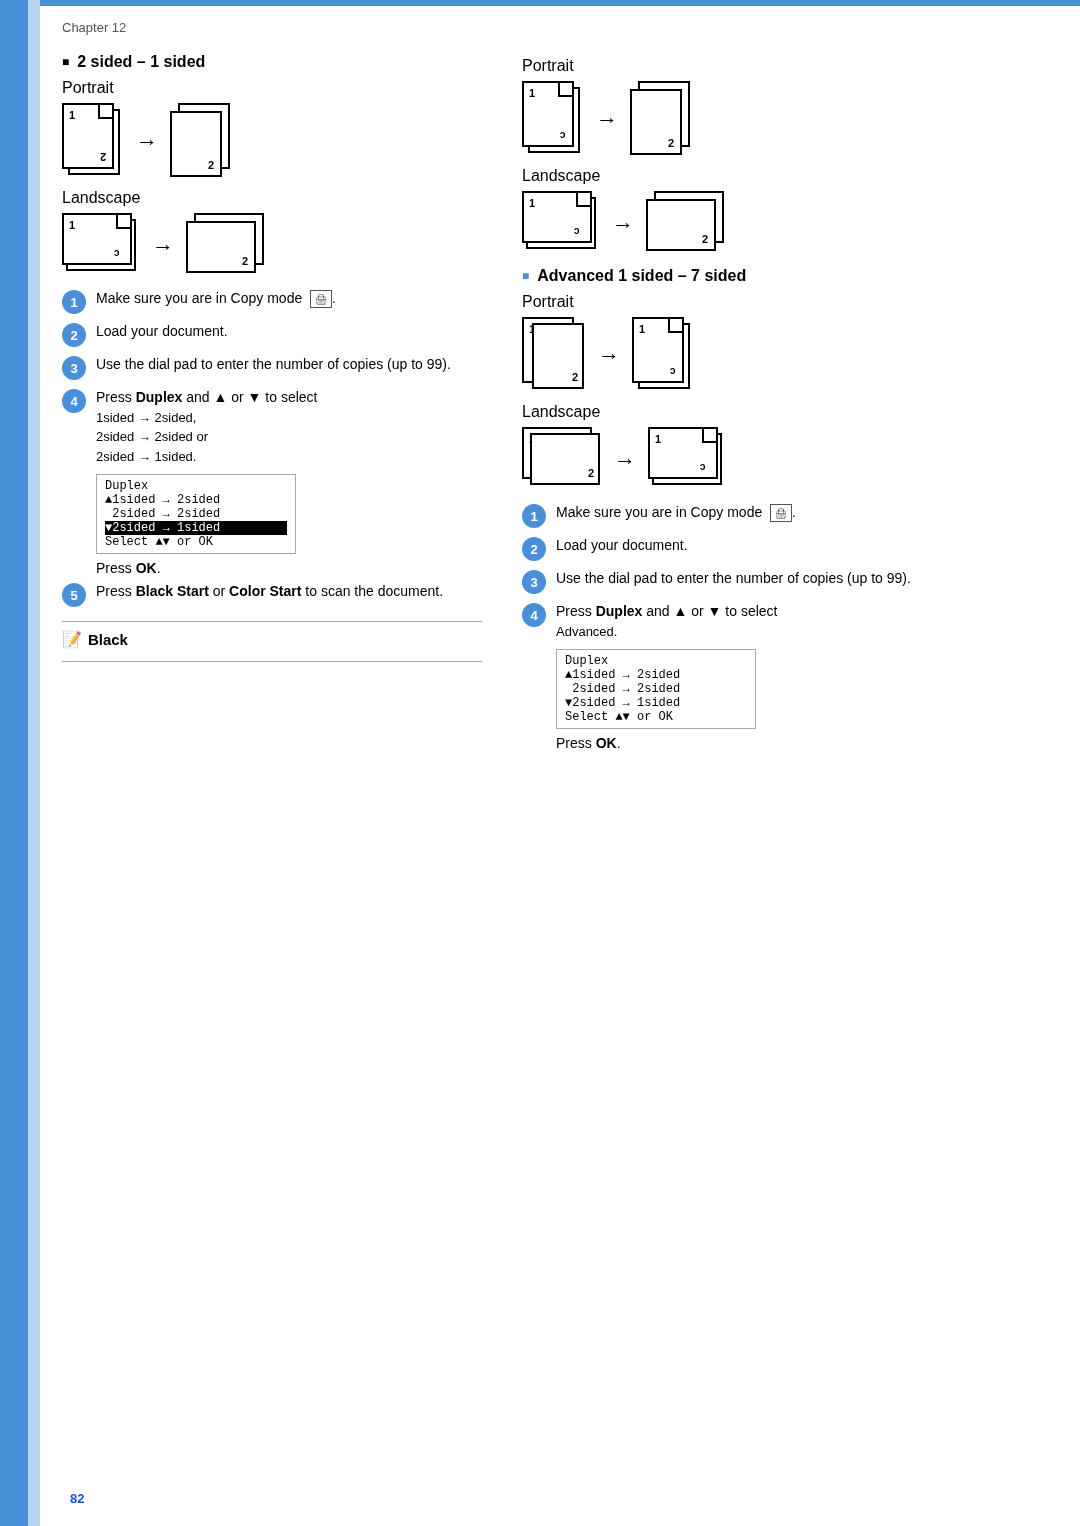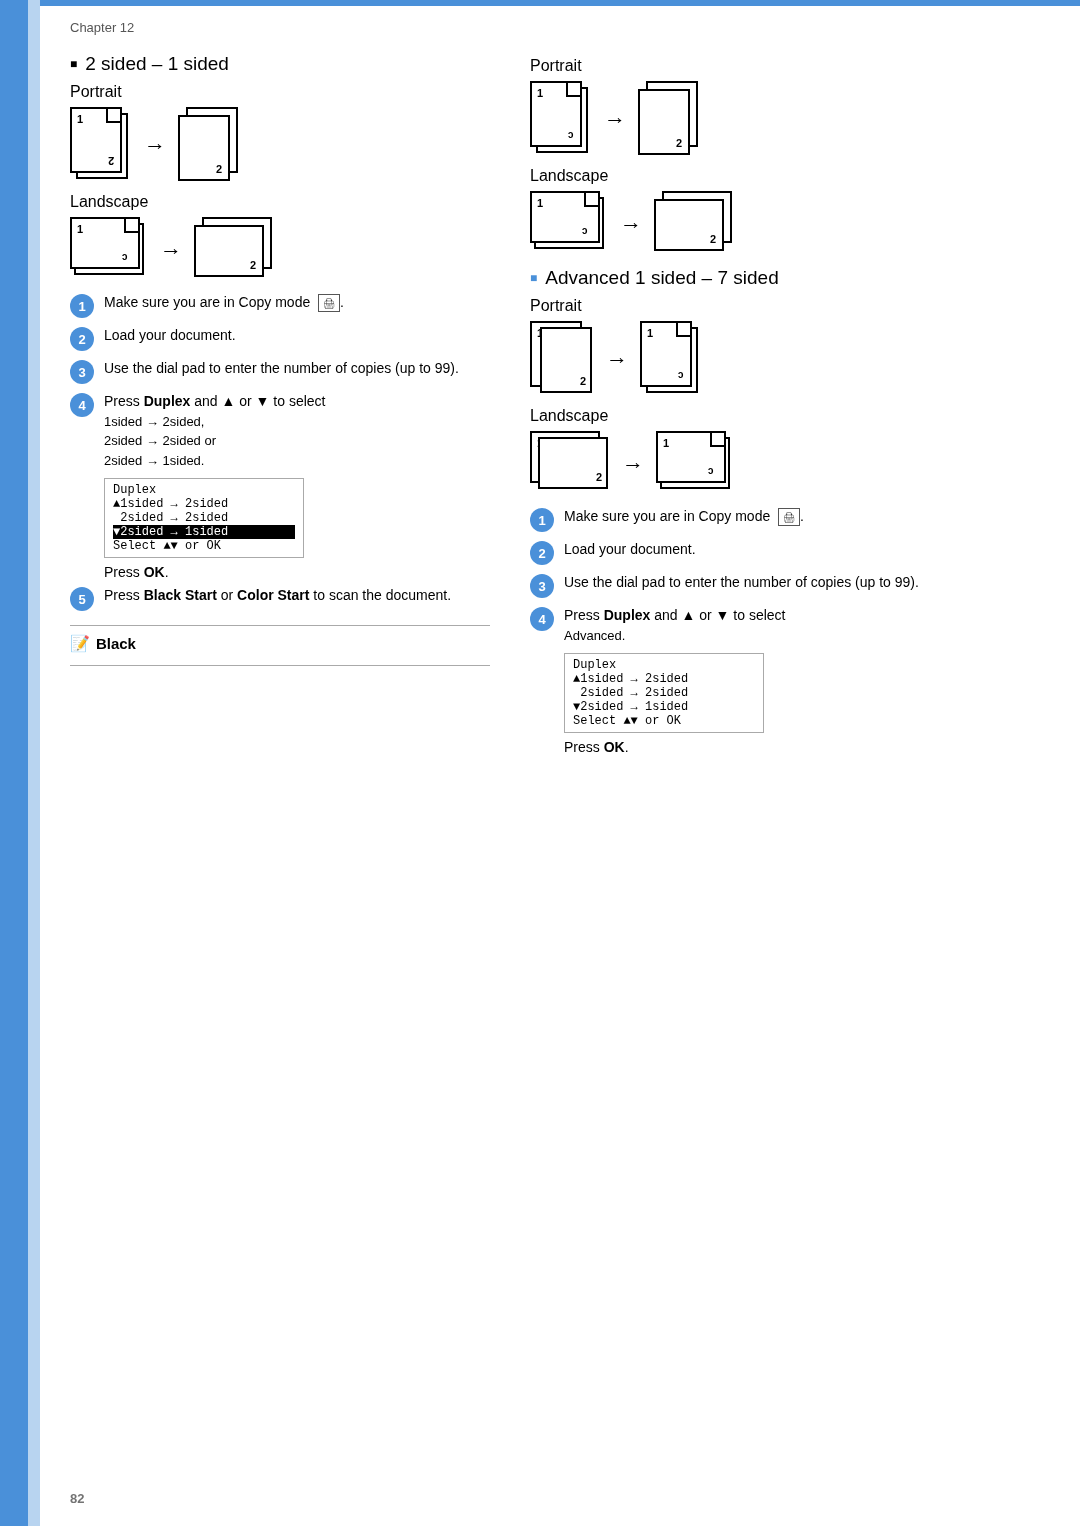--- a/index.html
+++ b/index.html
@@ -32,43 +32,43 @@
     .top-bar {
       position: absolute;
       left: 0; top: 0;
       width: 1080px; height: 6px;
       background: #4a90d9;
     }
 
     
     .content {
       position: absolute;
-      left: 70px; top: 20px;
+      left: 62px; top: 20px;
       width: 980px;
     }
 
     .chapter-label {
       font-size: 13px;
       color: #555;
       margin-bottom: 18px;
     }
 
     
     .two-col {
       display: flex;
       gap: 40px;
       margin-top: 10px;
     }
     .col-left { width: 420px; }
     .col-right { width: 500px; }
 
     
     .section-header {
-      font-weight: normal;
-      font-size: 19px;
+      font-weight: bold;
+      font-size: 16px;
       display: flex;
       align-items: center;
       gap: 8px;
       margin-bottom: 8px;
     }
     .section-header-black::before {
       content: '■';
       color: #000;
       font-size: 12px;
     }
@@ -244,21 +244,21 @@
       margin: 6px 0 6px 34px;
     }
 
     
     .page-number {
       position: absolute;
       bottom: 20px;
       left: 70px;
       font-size: 13px;
       font-weight: bold;
-      color: #737373;
+      color: #1d4ed8;
     }
 
     
     .copy-mode-icon {
       display: inline-block;
       width: 22px; height: 18px;
       border: 1px solid #555;
       vertical-align: middle;
       margin-left: 4px;
       font-size: 10px;

